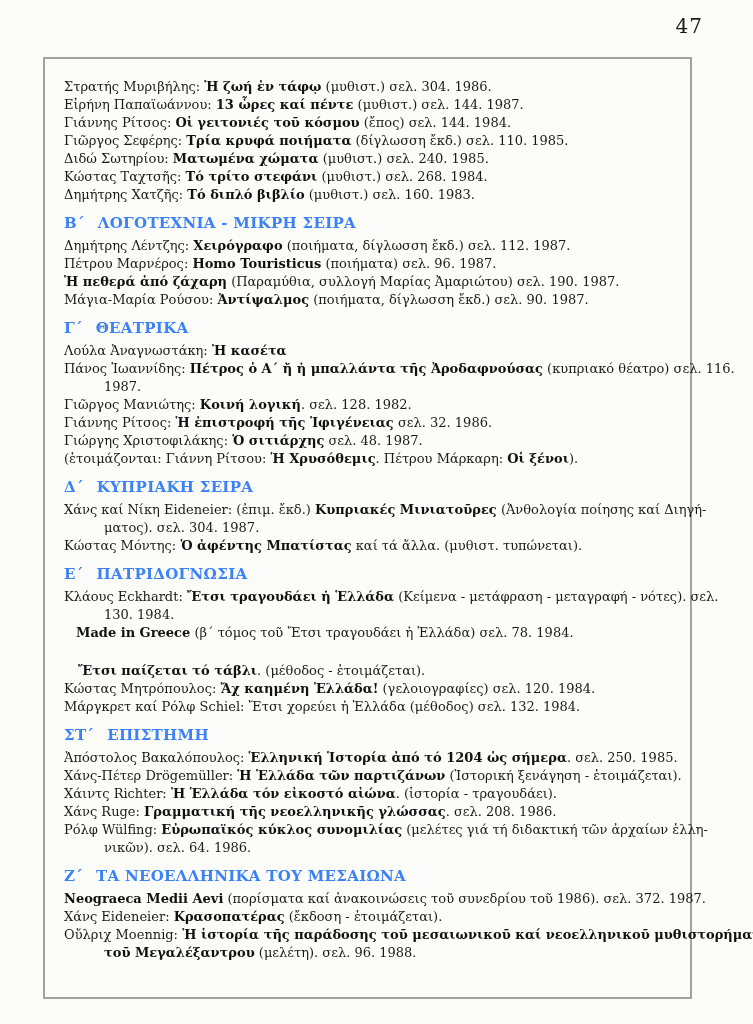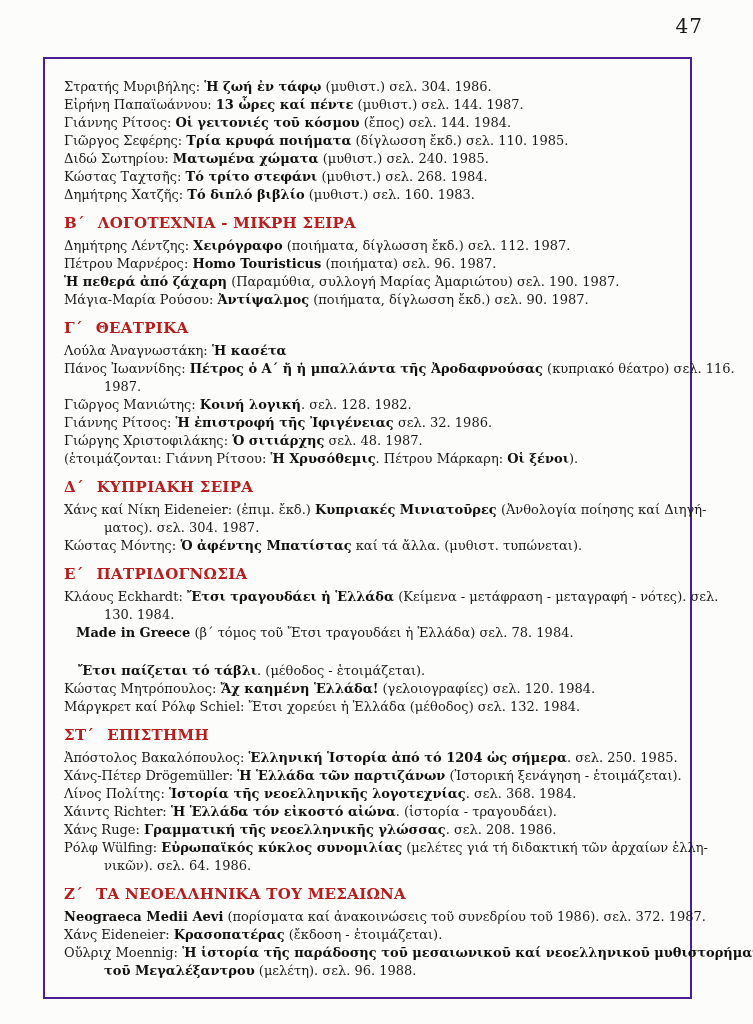--- a/index.html
+++ b/index.html
@@ -19,39 +19,39 @@
     right: 50px;
     font-size: 20px;
     letter-spacing: 1px;
   }
   .frame {
     position: absolute;
     left: 43px;
     top: 57px;
     width: 649px;
     height: 942px;
-    border: 2px solid #4c1d95;
+    border: 2px solid #a3a3a3;
     padding: 19px 6px 10px 19px;
     background: transparent;
   }
   .entry {
     margin: 0;
     font-size: 13px;
     line-height: 18px;
     padding-left: 40px;
     text-indent: -40px;
     white-space: nowrap;
   }
   .entry b { font-weight: bold; color: #111; }
   .ind-1 { margin-left: 12px; }
   .ind-2 { margin-left: 14px; margin-top: 20px; }
   .section-title {
     font-size: 15px;
     font-weight: bold;
-    color: #b91c1c;
+    color: #3b82f6;
     margin: 10px 0 5px 0;
     letter-spacing: 0.3px;
     white-space: nowrap;
   }
   .section-title .letter { margin-right: 13px; }
 </style>
 </head>
 <body>
 
 <div class="sheet">
@@ -84,21 +84,20 @@
         <p class="entry"><span>Κώστας Μόντης: </span><b>Ὁ ἀφέντης Μπατίστας</b><span> καί τά ἄλλα. (μυθιστ. τυπώνεται).</span></p>
         <h2 class="section-title"><span class="letter">Ε´</span><span>ΠΑΤΡΙΔΟΓΝΩΣΙΑ</span></h2>
         <p class="entry"><span>Κλάους Eckhardt: </span><b>Ἔτσι τραγουδάει ἡ Ἑλλάδα</b><span> (Κείμενα - μετάφραση - μεταγραφή - νότες). σελ.</span><br><span>130. 1984.</span></p>
         <p class="entry ind-1"><b>Made in Greece</b><span> (β´ τόμος τοῦ Ἔτσι τραγουδάει ἡ Ἑλλάδα) σελ. 78. 1984.</span></p>
         <p class="entry ind-2"><b>Ἔτσι παίζεται τό τάβλι</b><span>. (μέθοδος - ἑτοιμάζεται).</span></p>
         <p class="entry"><span>Κώστας Μητρόπουλος: </span><b>Ἄχ καημένη Ἑλλάδα!</b><span> (γελοιογραφίες) σελ. 120. 1984.</span></p>
         <p class="entry"><span>Μάργκρετ καί Ρόλφ Schiel: Ἔτσι χορεύει ἡ Ἑλλάδα (μέθοδος) σελ. 132. 1984.</span></p>
         <h2 class="section-title"><span class="letter">ΣΤ´</span><span>ΕΠΙΣΤΗΜΗ</span></h2>
         <p class="entry"><span>Ἀπόστολος Βακαλόπουλος: </span><b>Ἑλληνική Ἱστορία ἀπό τό 1204 ὡς σήμερα</b><span>. σελ. 250. 1985.</span></p>
         <p class="entry"><span>Χάνς-Πέτερ Drögemüller: </span><b>Ἡ Ἑλλάδα τῶν παρτιζάνων</b><span> (Ἱστορική ξενάγηση - ἑτοιμάζεται).</span></p>
-        <p class="entry"><span>Λίνος Πολίτης: </span><b>Ἱστορία τῆς νεοελληνικῆς λογοτεχνίας</b><span>. σελ. 368. 1984.</span></p>
         <p class="entry"><span>Χάιντς Richter: </span><b>Ἡ Ἑλλάδα τόν εἰκοστό αἰώνα</b><span>. (ἱστορία - τραγουδάει).</span></p>
         <p class="entry"><span>Χάνς Ruge: </span><b>Γραμματική τῆς νεοελληνικῆς γλώσσας</b><span>. σελ. 208. 1986.</span></p>
         <p class="entry"><span>Ρόλφ Wülfing: </span><b>Εὐρωπαϊκός κύκλος συνομιλίας</b><span> (μελέτες γιά τή διδακτική τῶν ἀρχαίων ἑλλη-</span><br><span>νικῶν). σελ. 64. 1986.</span></p>
         <h2 class="section-title"><span class="letter">Ζ´</span><span>ΤΑ ΝΕΟΕΛΛΗΝΙΚΑ ΤΟΥ ΜΕΣΑΙΩΝΑ</span></h2>
         <p class="entry"><b>Neograeca Medii Aevi</b><span> (πορίσματα καί ἀνακοινώσεις τοῦ συνεδρίου τοῦ 1986). σελ. 372. 1987.</span></p>
         <p class="entry"><span>Χάνς Eideneier: </span><b>Κρασοπατέρας</b><span> (ἔκδοση - ἑτοιμάζεται).</span></p>
         <p class="entry"><span>Οὔλριχ Moennig: </span><b>Ἡ ἱστορία τῆς παράδοσης τοῦ μεσαιωνικοῦ καί νεοελληνικοῦ μυθιστορήματος</b><br><b>τοῦ Μεγαλέξαντρου</b><span> (μελέτη). σελ. 96. 1988.</span></p>
       </div>
   </div>
 </div>

